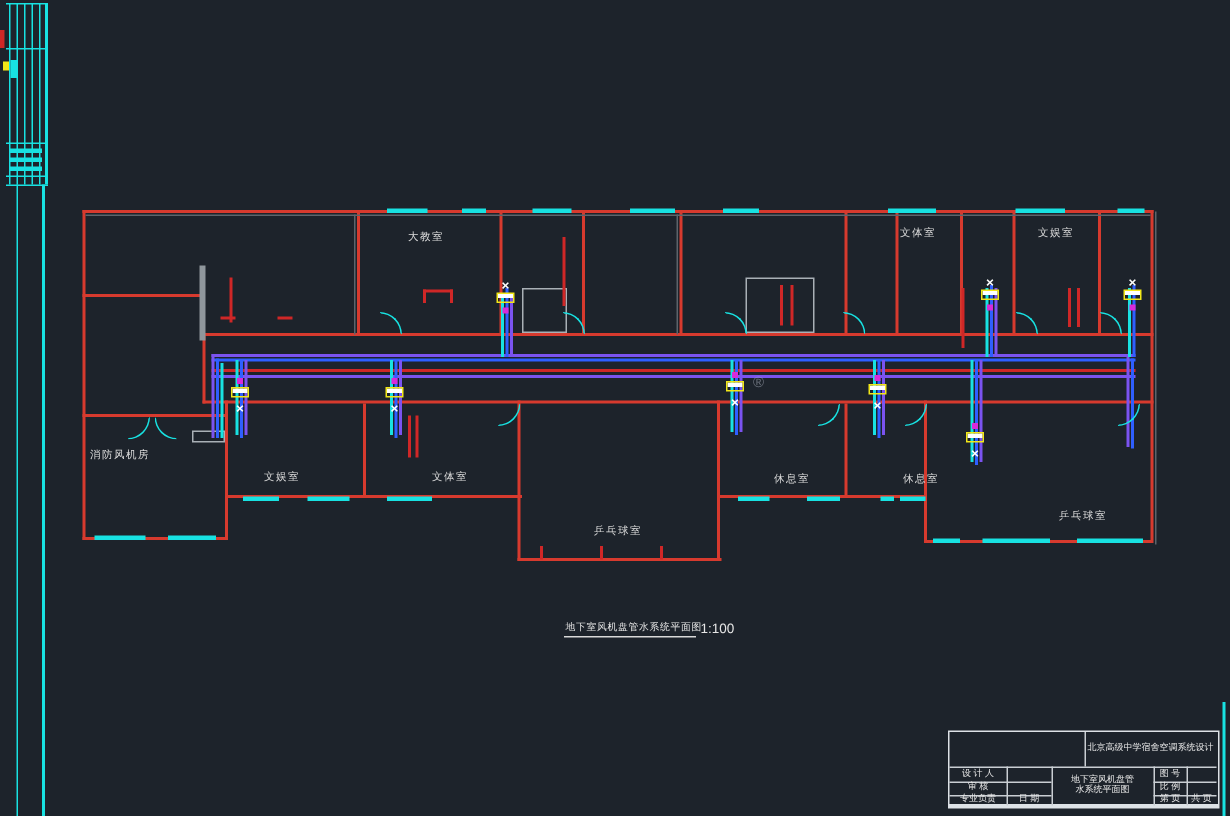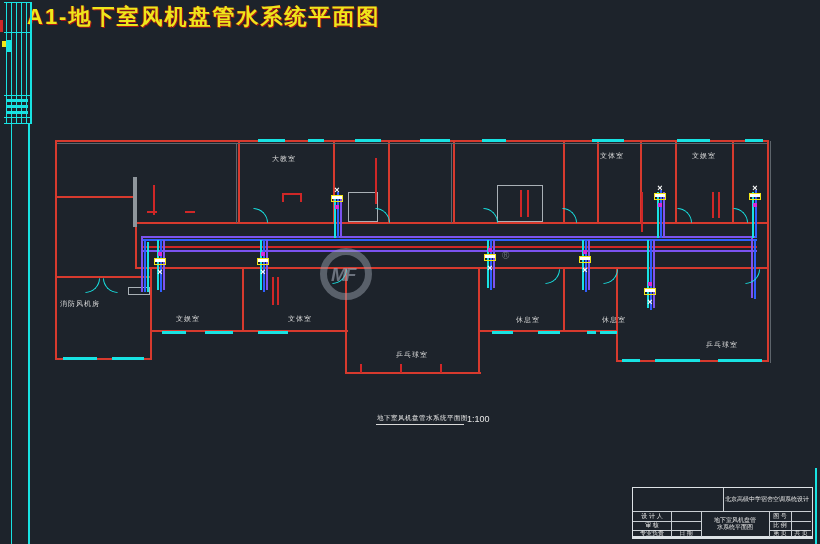--- a/index.html
+++ b/index.html
@@ -71,21 +71,20 @@
   
   .cy{background:#18e2e2;}
   .yw{background:#f2e718;}
   .rd{background:#c32a2a;}
 </style>
 </head>
 <body>
 
 <div id="canvas">
 
-  <div id="drawing-title">A1-地下室风机盘管水系统平面图</div>
 
   <div id="sheet-frame-left">
       <div class="ln cy" style="left: 6px; top: 2px; width: 1px; height: 121px; background: rgb(24, 226, 226);"></div>
       <div class="ln cy" style="left: 11px; top: 2px; width: 1px; height: 121px; background: rgb(24, 226, 226);"></div>
       <div class="ln cy" style="left: 16px; top: 2px; width: 1px; height: 121px; background: rgb(24, 226, 226);"></div>
       <div class="ln cy" style="left: 21px; top: 2px; width: 1px; height: 121px; background: rgb(24, 226, 226);"></div>
       <div class="ln cy" style="left: 26px; top: 2px; width: 1px; height: 121px; background: rgb(24, 226, 226);"></div>
       <div class="ln cy" style="left: 30px; top: 2px; width: 2px; height: 121px; background: rgb(24, 226, 226);"></div>
       <div class="ln cy" style="left: 4px; top: 2px; width: 28px; height: 1px; background: rgb(24, 226, 226);"></div>
       <div class="ln cy" style="left: 4px; top: 32px; width: 28px; height: 1px; background: rgb(24, 226, 226);"></div>
@@ -266,23 +265,20 @@
       <div class="room-label" style="left: 60px; top: 300px;">消防风机房</div>
       <div class="room-label" style="left: 176px; top: 315px;">文娱室</div>
       <div class="room-label" style="left: 288px; top: 315px;">文体室</div>
       <div class="room-label" style="left: 396px; top: 351px;">乒乓球室</div>
       <div class="room-label" style="left: 516px; top: 316px;">休息室</div>
       <div class="room-label" style="left: 602px; top: 316px;">休息室</div>
       <div class="room-label" style="left: 706px; top: 341px;">乒乓球室</div>
     </div>
 
   <div id="watermark">
-    <div id="wm-logo">
-        <span>MF</span>
-      </div>
     <div id="wm-reg">®</div>
   </div>
 
   <div id="caption-name">地下室风机盘管水系统平面图</div>
   <div id="caption-underline"></div>
   <div id="caption-scale">1:100</div>
 
   <div id="title-block">
 
     <div class="tb-line" style="left:0;top:23px;width:178px;height:1px;"></div>

